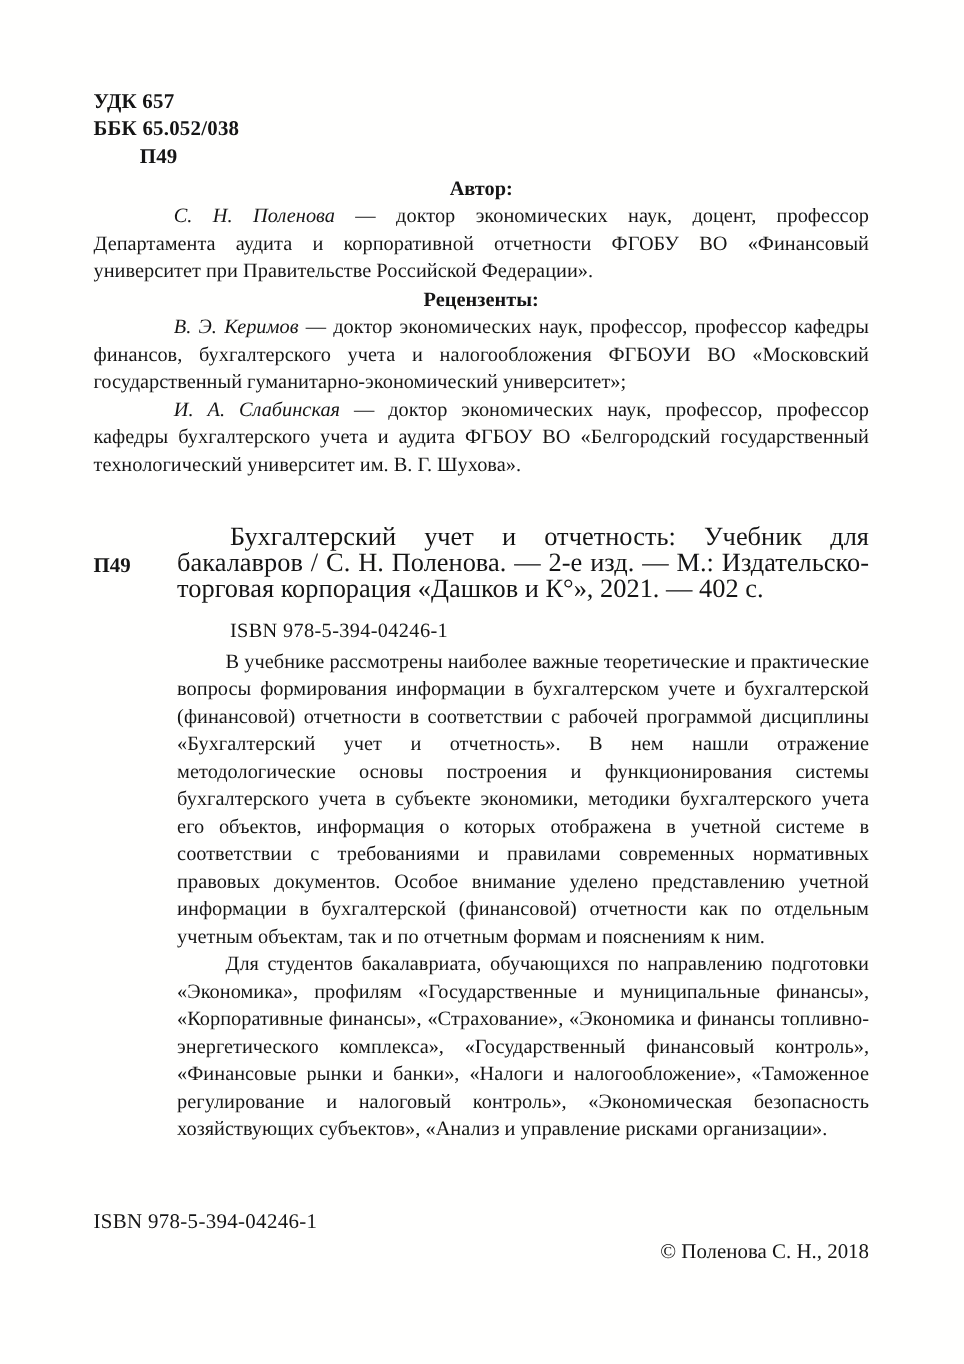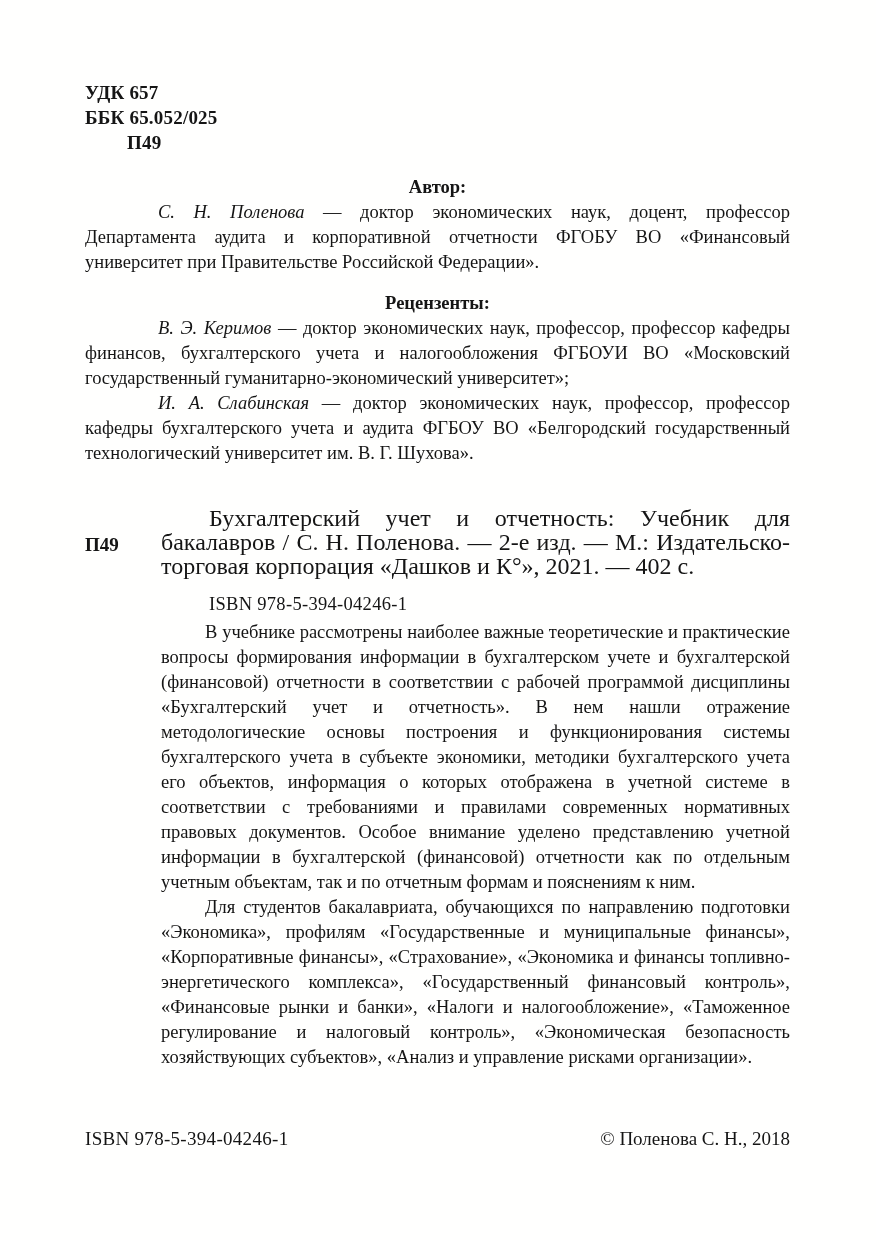--- a/index.html
+++ b/index.html
@@ -33,21 +33,21 @@
     letter-spacing: 0.2px;
   }
   .meta-line.code { padding-left: 42px; }
 
   
   .section-heading {
     text-align: center;
     font-weight: bold;
     font-size: 18.5px;
     line-height: 25px;
-    margin-top: 16px;
+    margin-top: 1px;
   }
 
   
   .para {
     font-size: 18.5px;
     line-height: 25px;
     text-align: justify;
     text-indent: 38px;
     hyphens: auto;
     -webkit-hyphens: auto;
@@ -100,30 +100,30 @@
   .footer {
     margin-top: auto;
     display: flex;
     justify-content: space-between;
     align-items: flex-start;
     font-size: 19px;
     line-height: 30px;
   }
   .footer-isbn { letter-spacing: 0.3px; }
   .footer-copyrights { text-align: left; }
-  .copyright-line { white-space: nowrap; }
+  .copyright-line { white-space: nowrap; margin-top: 28px; }
 </style>
 </head>
 <body>
 
 <div class="page">
 
   <div class="meta-block">
     <div class="meta-line">УДК 657</div>
-    <div class="meta-line">ББК 65.052/025</div>
+    <div class="meta-line">ББК 65.052/038</div>
     <div class="meta-line code">П49</div>
   </div>
 
   <div class="section-heading">Автор:</div>
 
   <p class="para"><span class="person-name">С. Н. Поленова</span><span> — доктор экономических наук, доцент, профессор Департамента аудита и корпоративной отчетности ФГОБУ ВО «Финансовый университет при Правительстве Российской Федерации».</span></p>
 
   <div class="section-heading">Рецензенты:</div>
 
   <p class="para"><span class="person-name">В. Э. Керимов</span><span> — доктор экономических наук, профессор, профессор кафедры финансов, бухгалтерского учета и налогообложения ФГБОУИ ВО «Московский государственный гуманитарно-экономический университет»;</span></p>

